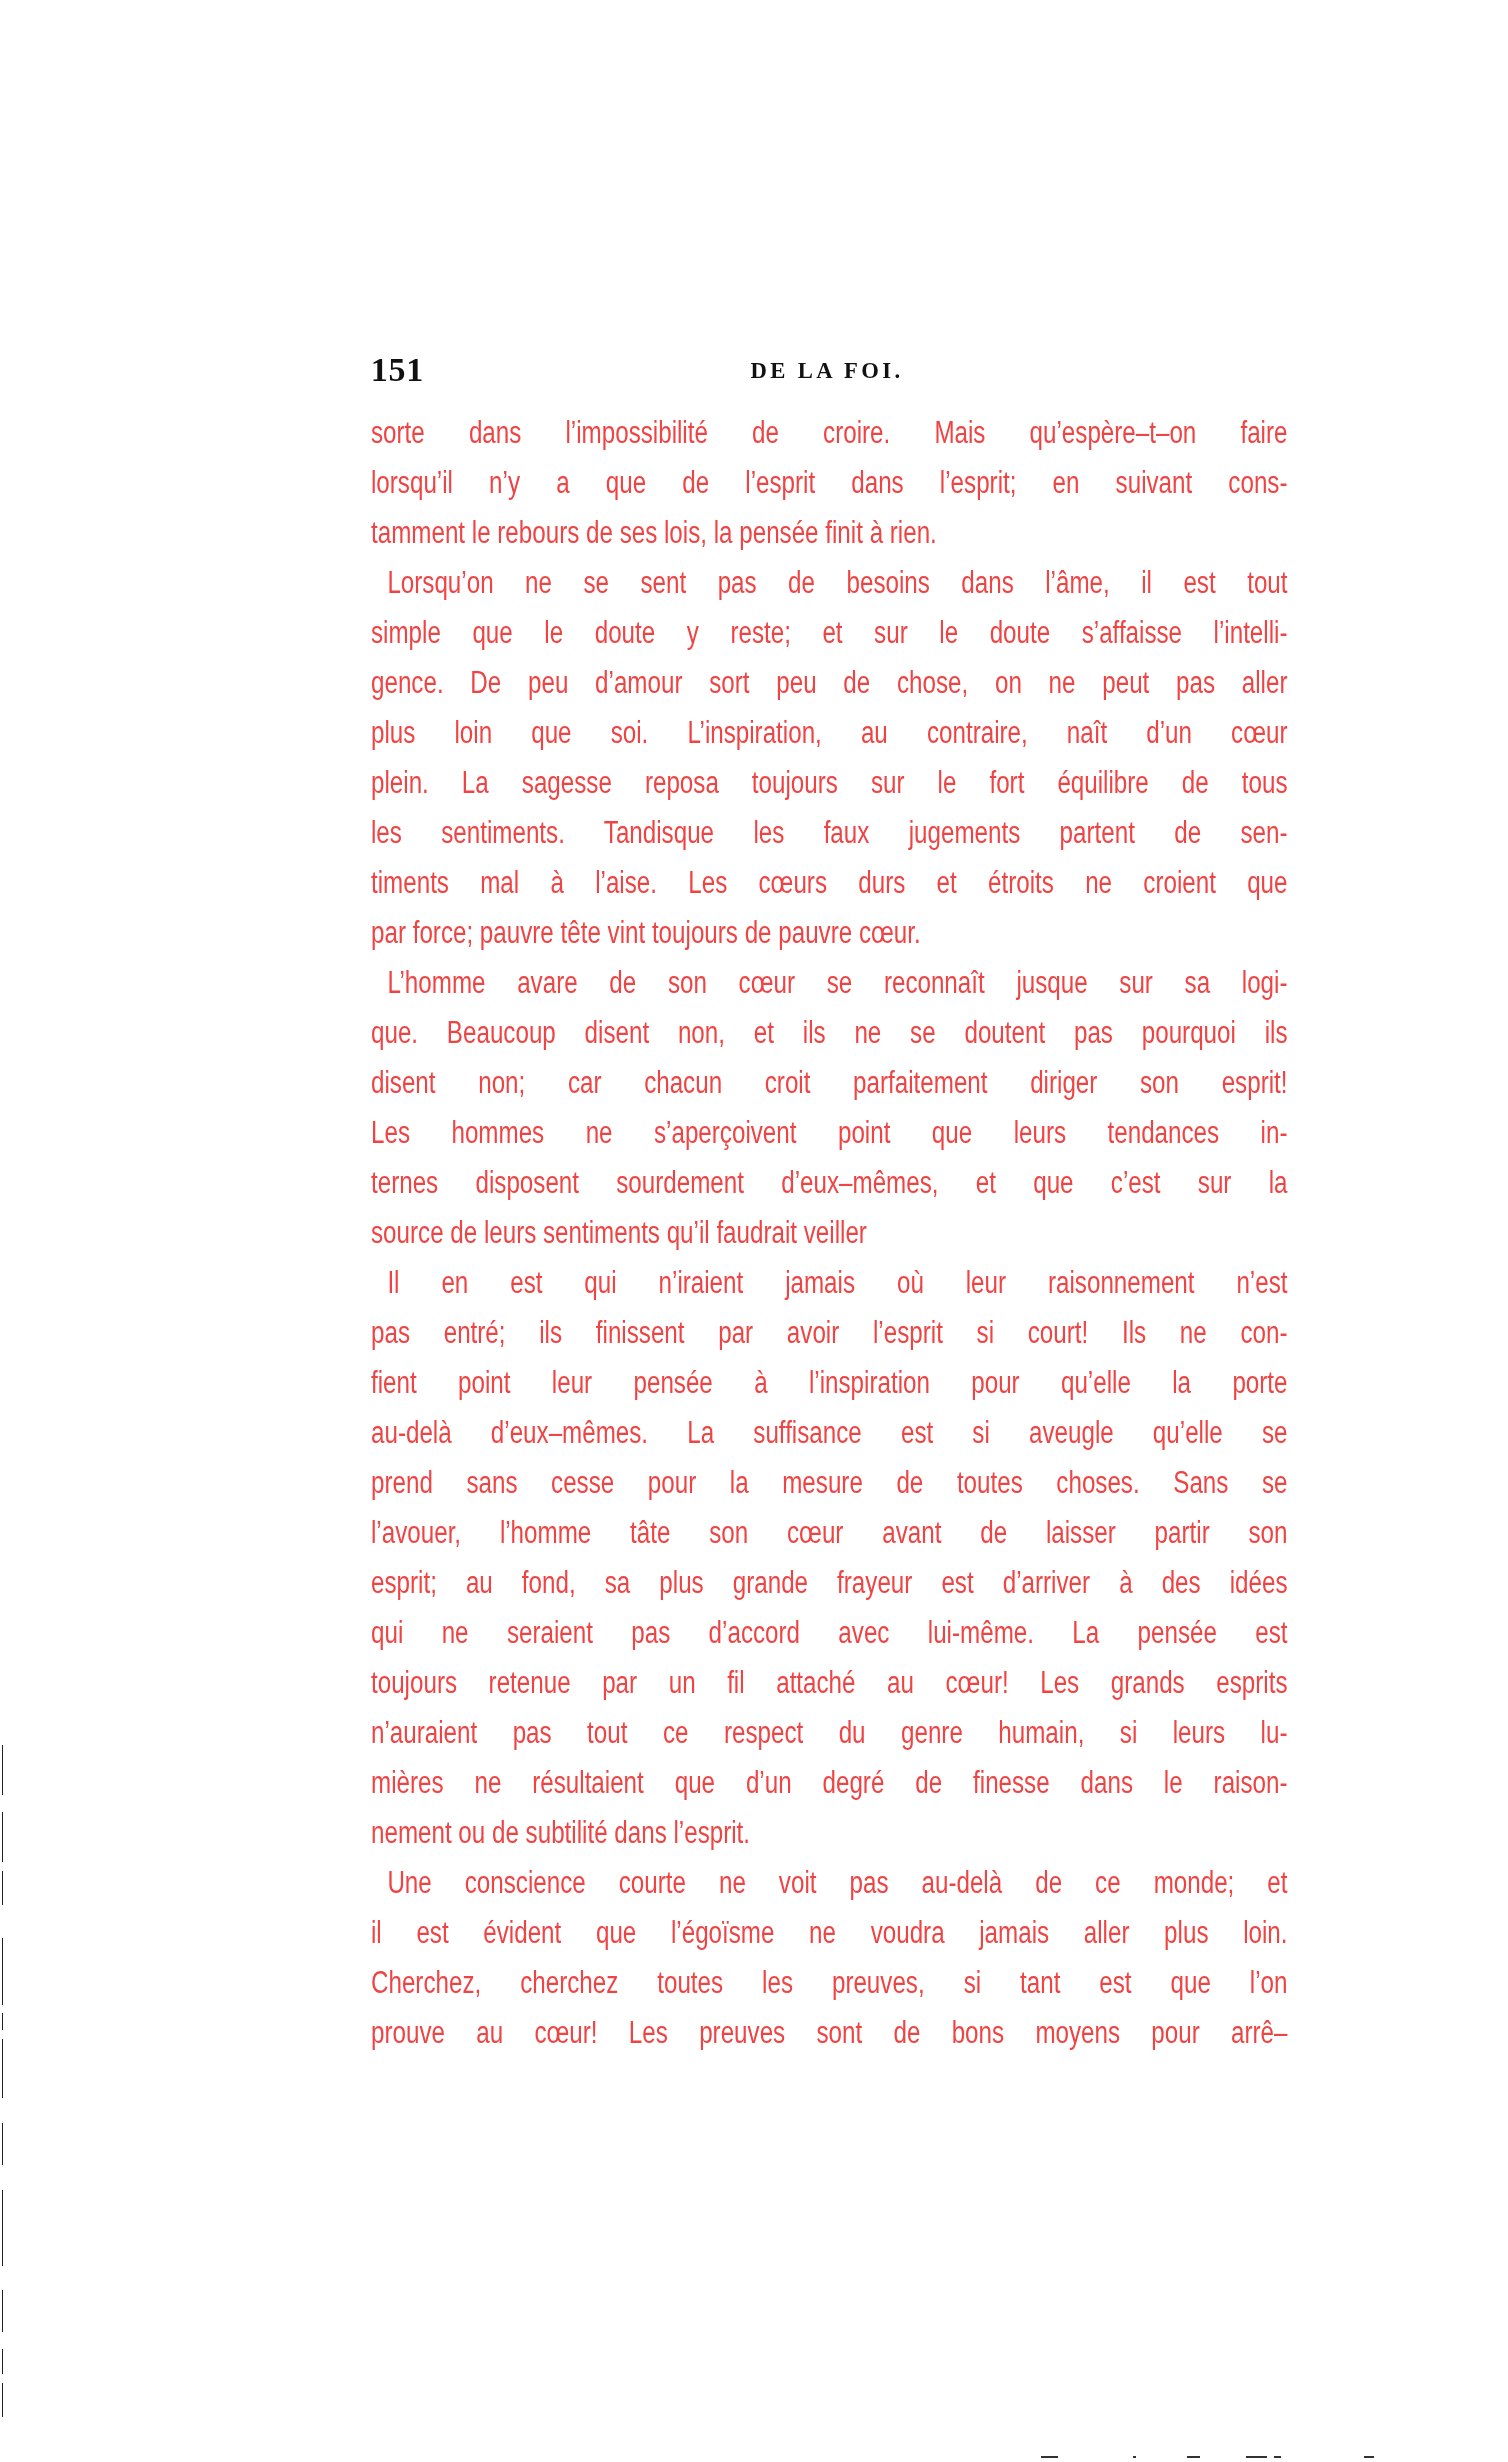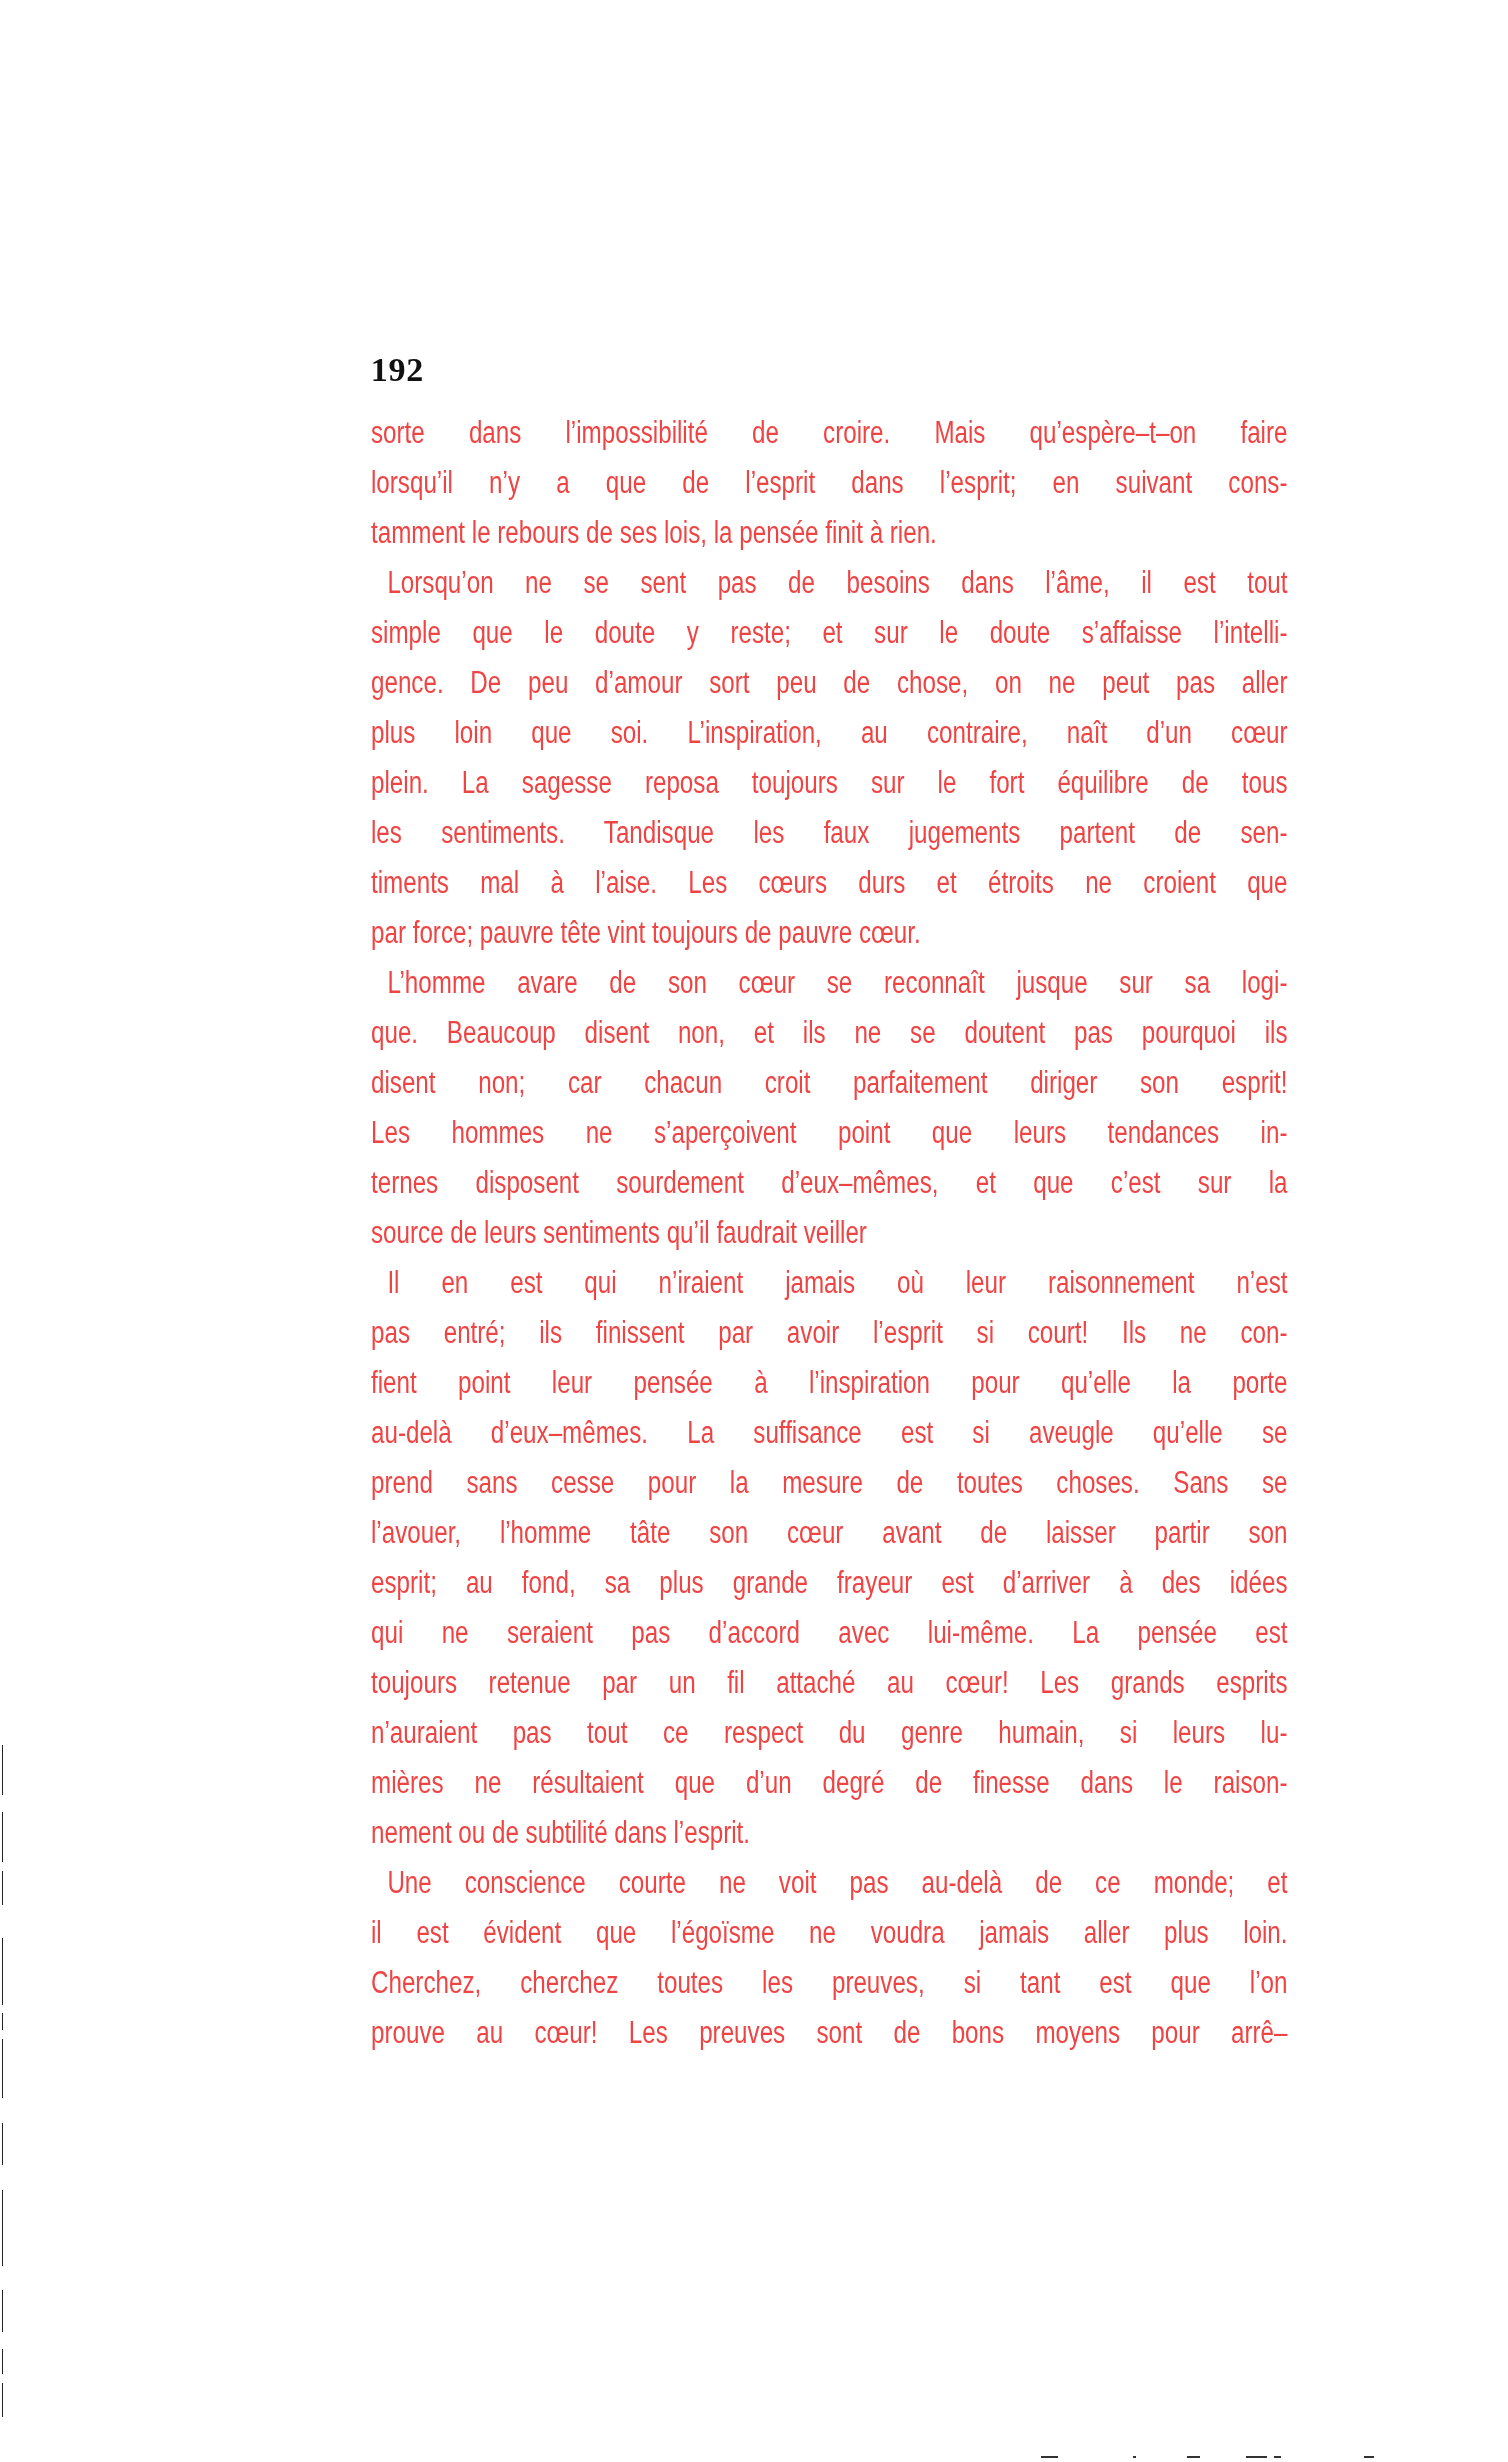--- a/index.html
+++ b/index.html
@@ -15,21 +15,22 @@
   .margin-marks { position: absolute; left: 1.7px; top: 1745px; width: 6.7px; height: 671px; }
   .margin-marks span { position: absolute; left: 0; width: 1.7px; background: #222; }
   .foot-marks { position: absolute; left: 1007px; top: 2456px; width: 378px; height: 3.4px; }
   .foot-marks span { position: absolute; top: 0; height: 1.7px; background: #333; }
 </style>
 </head>
 <body>
 
 <div class="page">
   <div class="running-head">
-    <span class="page-number">192</span>
+    <span class="page-number">151</span>
+    <span class="header-title">DE LA FOI.</span>
   </div>
 
   <div class="body-text" id="body-text">
       <div class="line">sorte dans l’impossibilité de croire. Mais qu’espère–t–on faire</div>
       <div class="line">lorsqu’il n’y a que de l’esprit dans l’esprit; en suivant cons-</div>
       <div class="line last">tamment le rebours de ses lois, la pensée finit à rien.</div>
       <div class="line indent">Lorsqu’on ne se sent pas de besoins dans l’âme, il est tout</div>
       <div class="line">simple que le doute y reste; et sur le doute s’affaisse l’intelli-</div>
       <div class="line">gence. De peu d’amour sort peu de chose, on ne peut pas aller</div>
       <div class="line">plus loin que soi. L’inspiration, au contraire, naît d’un cœur</div>

